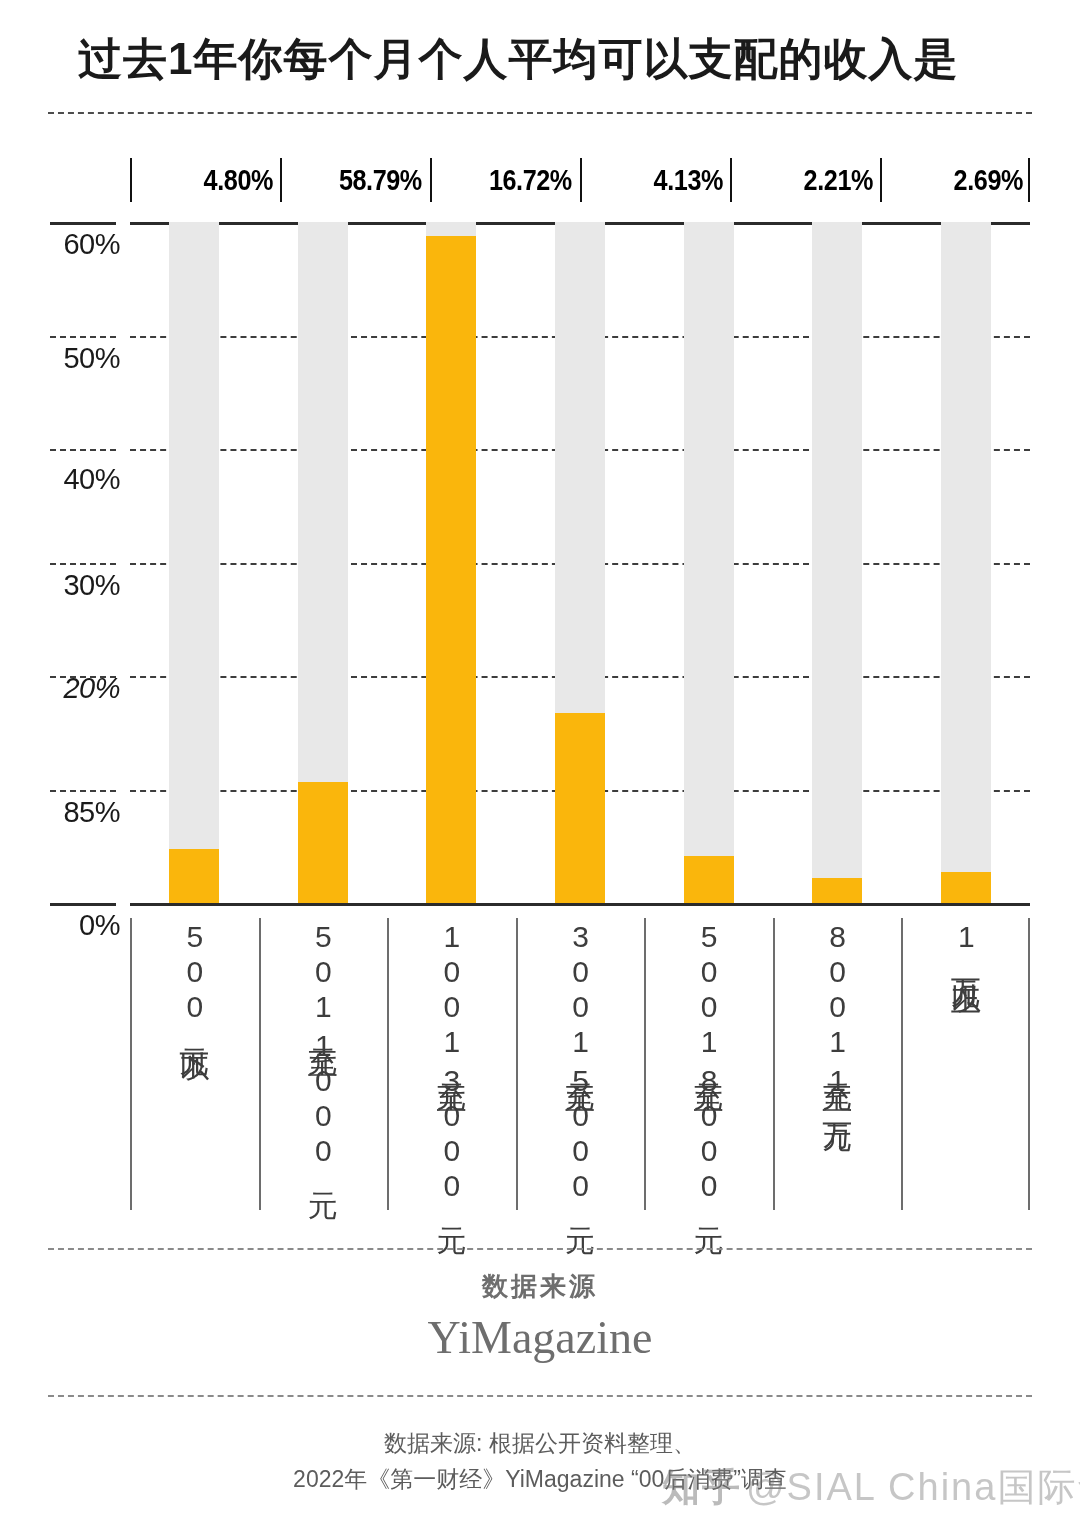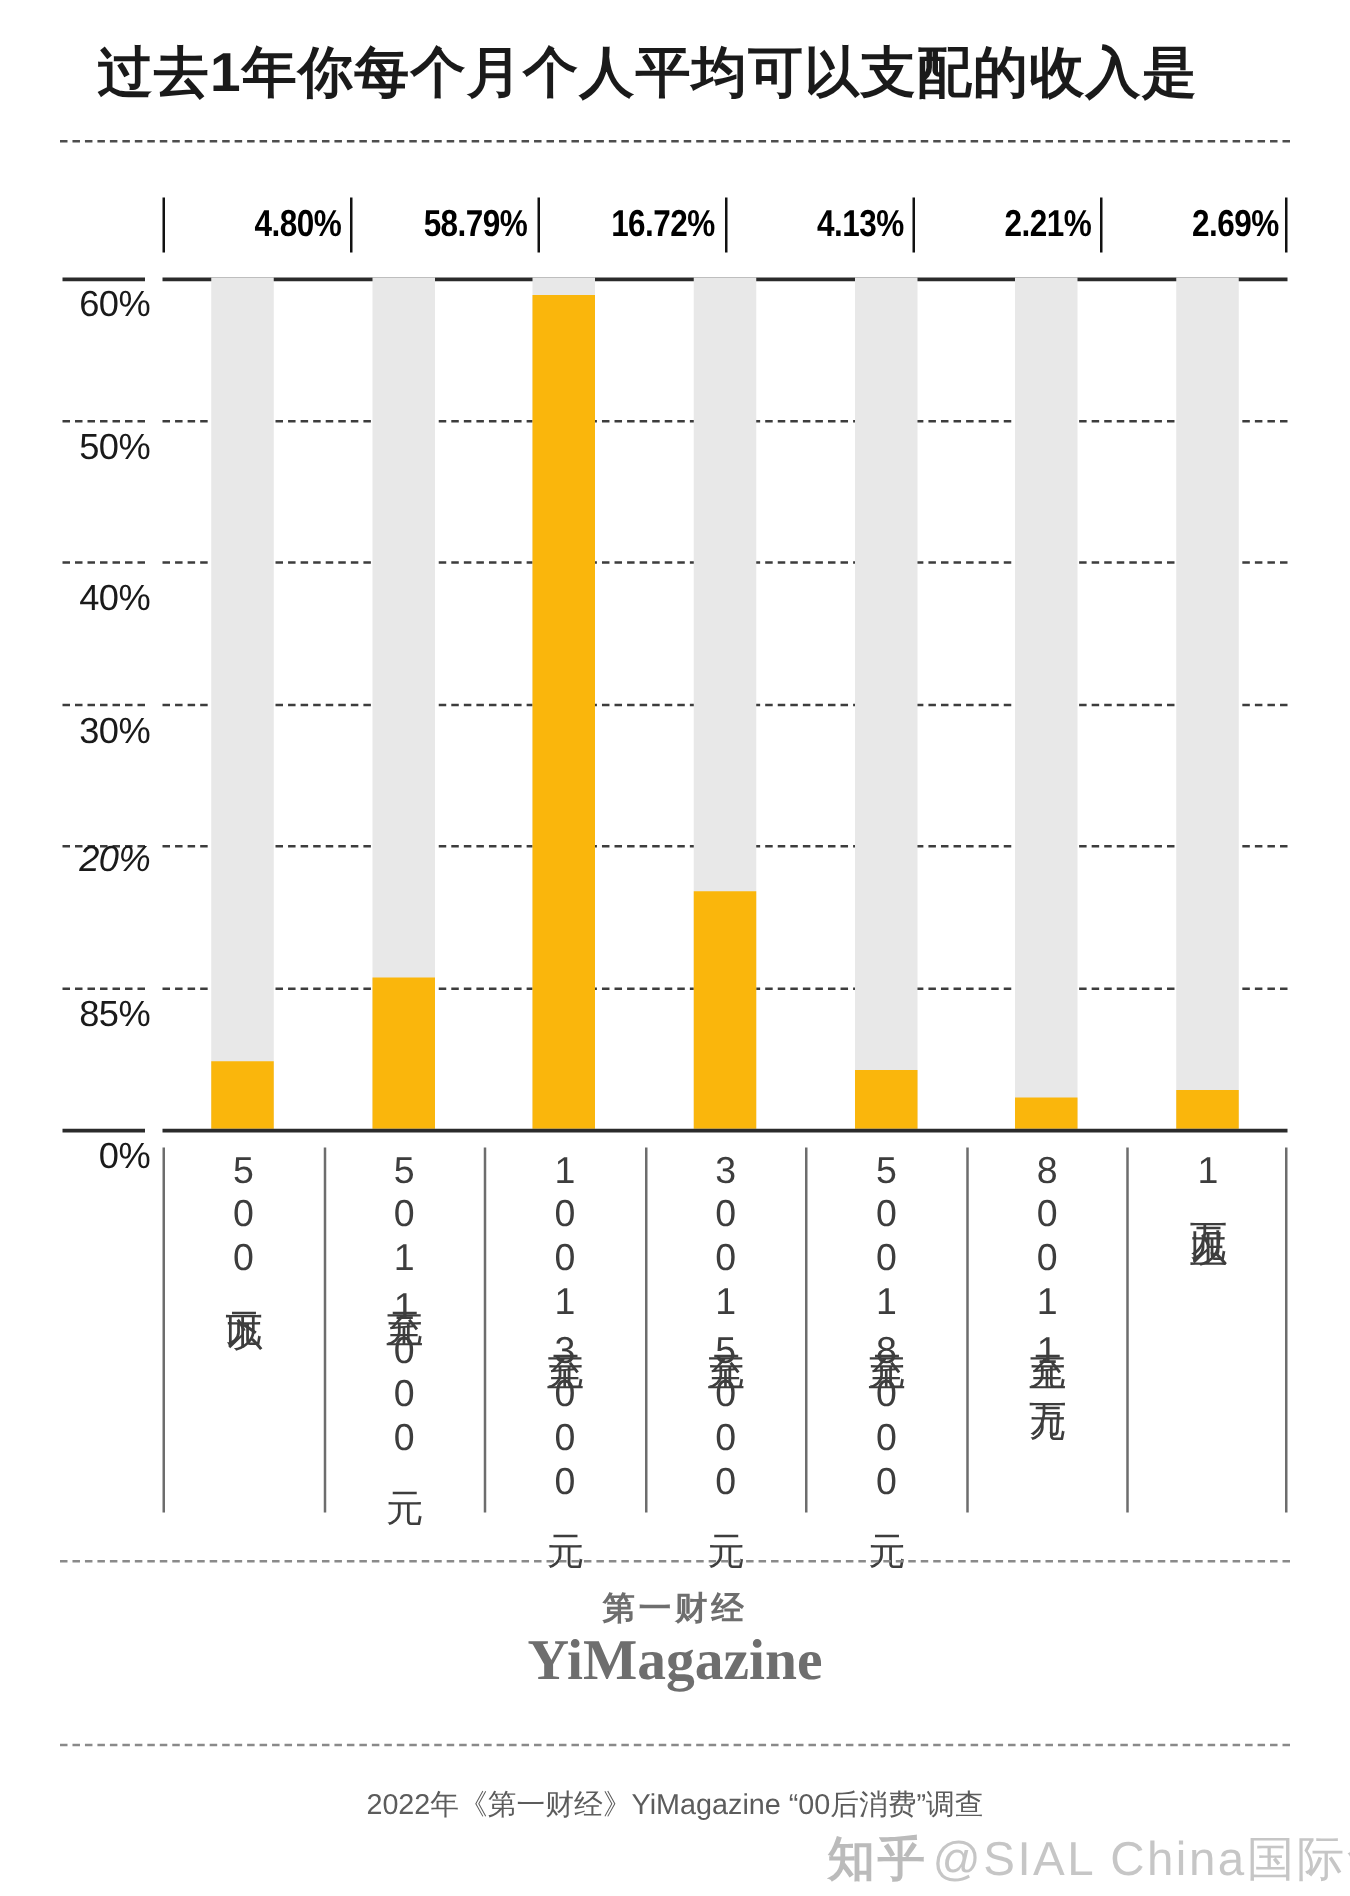--- a/index.html
+++ b/index.html
@@ -225,24 +225,24 @@
   }
   .logo-cn {
     font-size: 26px;
     font-weight: bold;
     letter-spacing: 3px;
     line-height: 1.1;
   }
   .logo-en {
     font-family: "Liberation Serif", "DejaVu Serif", serif;
     font-size: 46px;
-    font-weight: bold;
+    font-weight: normal;
     letter-spacing: 0px;
     line-height: 1.1;
-    margin-top: 2px;
+    margin-top: 12px;
   }
 
   .source {
     position: absolute;
     left: 0;
     top: 1426px;
     width: 1080px;
     text-align: center;
     font-size: 23px;
     color: #5c5c5c;
@@ -385,25 +385,26 @@
       <div class="cat-text">8001元至1万元</div>
     </div>
     <div class="cat-cell">
       <div class="cat-text">1万元以上</div>
     </div>
   </div>
 
 <div class="dash-rule fine" style="top:1248px;"></div>
 
 <div class="logo-block">
-  <div class="logo-cn">第一财经</div>
+  <div class="logo-cn">数据来源</div>
   <div class="logo-en">YiMagazine</div>
 </div>
 
 <div class="dash-rule fine" style="top:1395px;"></div>
 
 <div class="source">
+  <span class="ln">数据来源: 根据公开资料整理、</span>
   <span class="ln">2022年《第一财经》YiMagazine “00后消费”调查</span>
 </div>
 
 <div class="watermark">
   <span class="wm-logo">知乎</span><span>@SIAL China国际食…</span>
 </div>
 
 </body></html>

